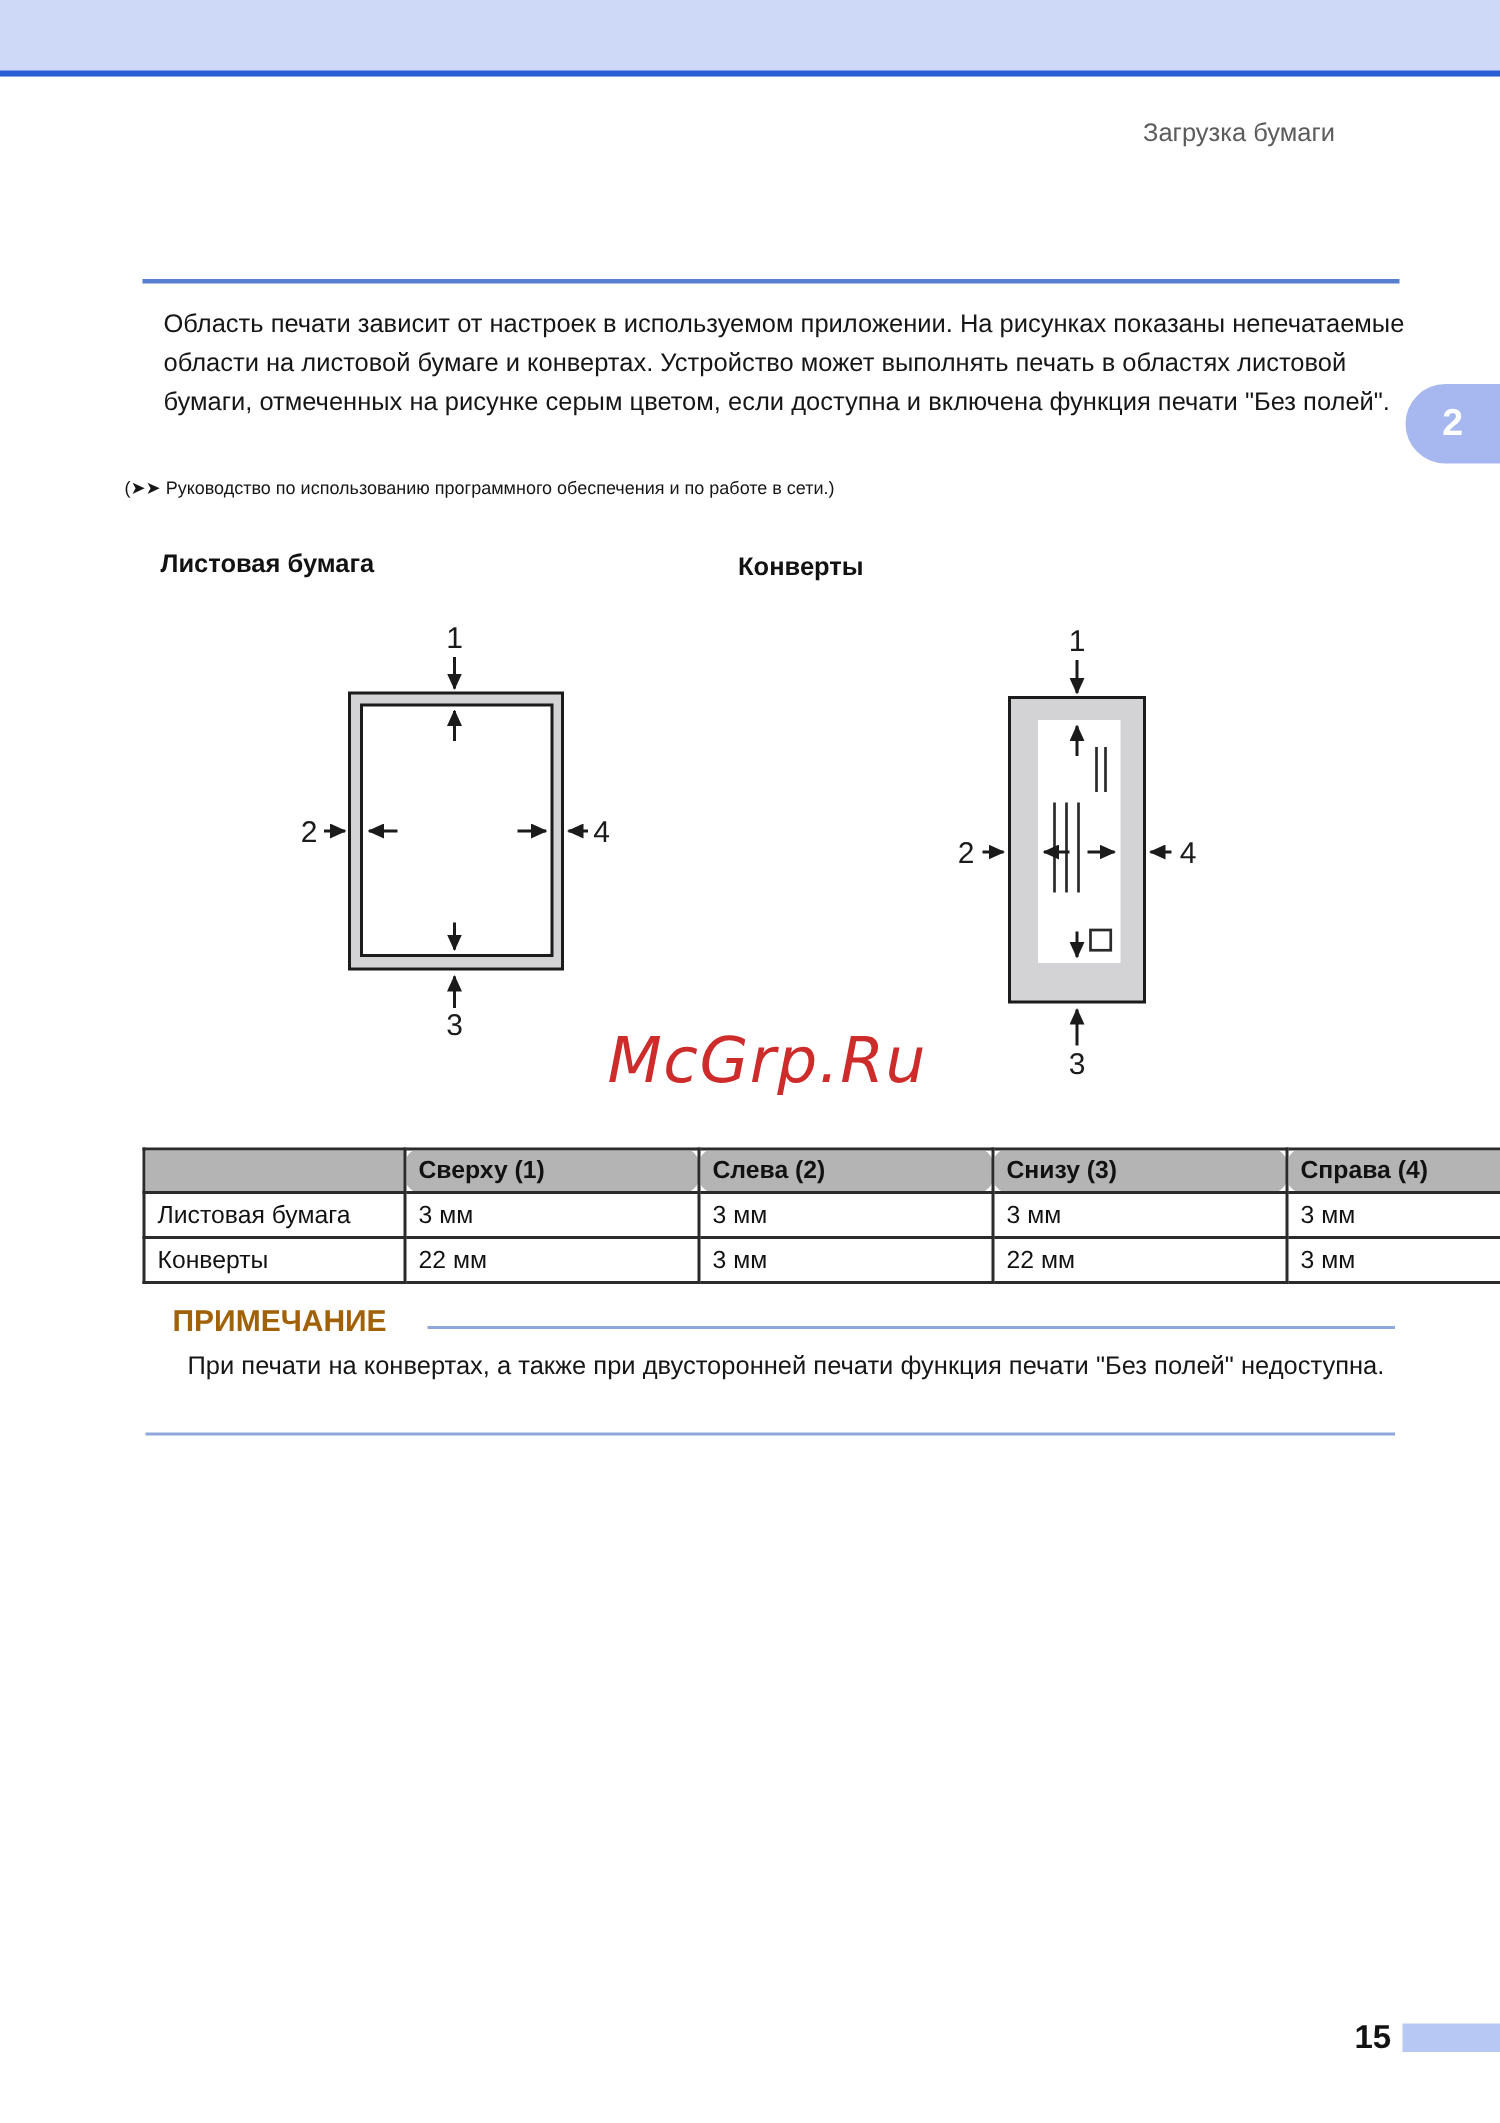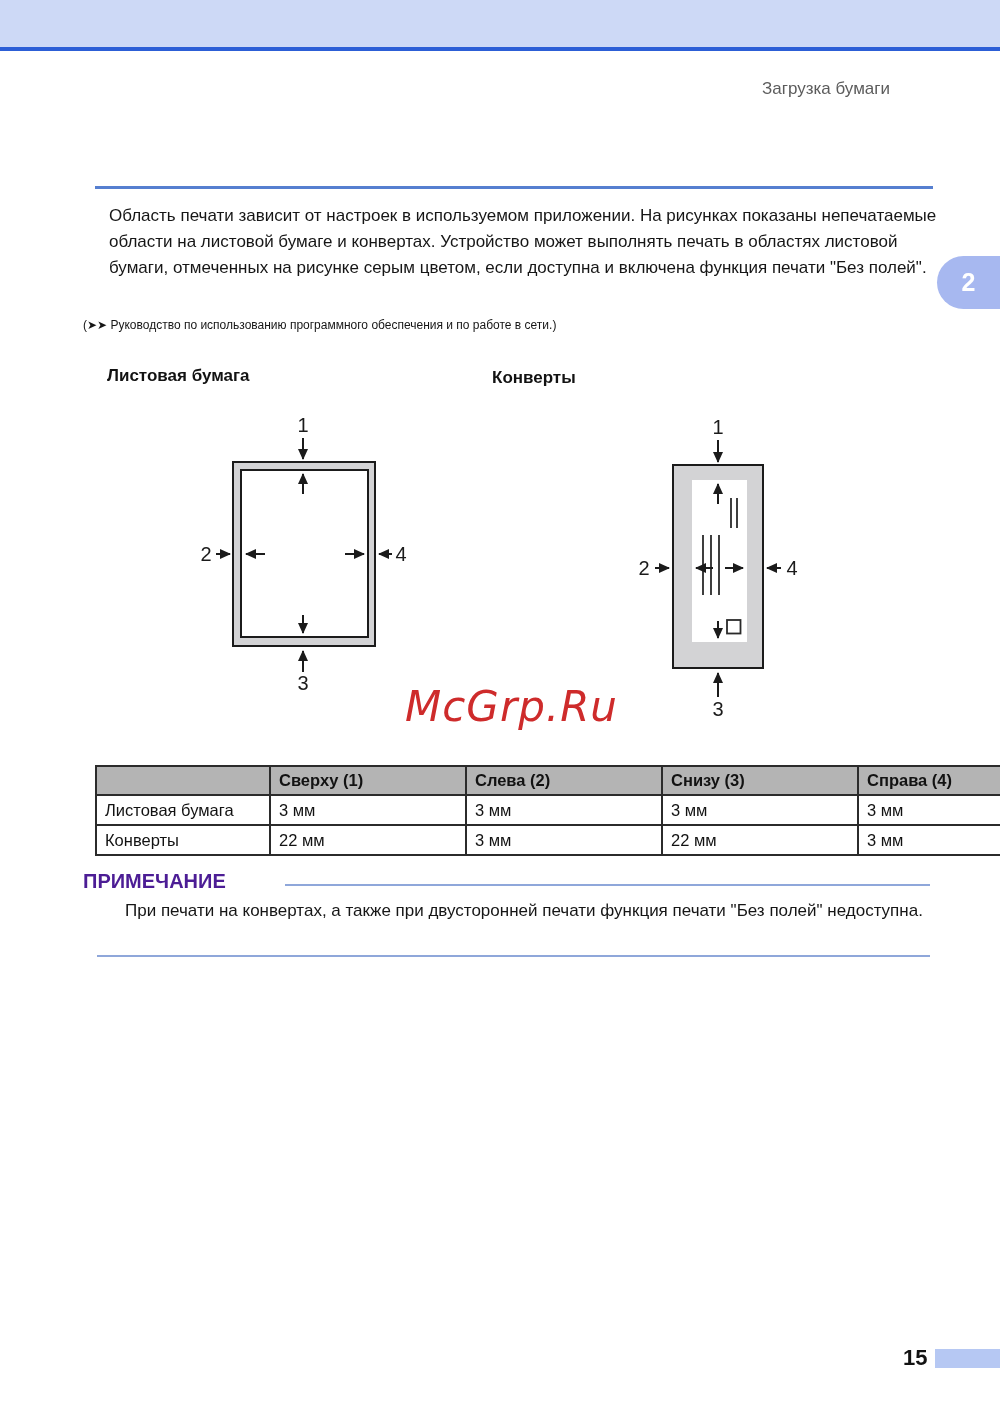--- a/index.html
+++ b/index.html
@@ -60,24 +60,24 @@
   }
   table.margins th, table.margins td {
     border:2px solid #2b2b2b; text-align:left; padding:3px 6px 3px 8px;
     overflow:hidden; white-space:nowrap;
   }
   table.margins th {
     background:#b4b4b4; font-weight:bold; height:29px;
   }
   table.margins td { background:#ffffff; height:30px; }
   .col-name { width:174px; }
-  .col-v { width:196px; }
+  .col-v { width:196px;border-radius:10px; }
   .note-heading {
-    position:absolute; left:83px; top:870px;
-    font-size:20px; font-weight:bold; color:#4c1d95;
+    position:absolute; left:115px; top:870px;
+    font-size:20px; font-weight:bold; color:#a16207;
   }
   .note-rule-top {
     position:absolute; left:285px; top:884px; width:645px; height:2px;
     background:#8fa7da;
   }
   .note-text {
     position:absolute; left:125px; top:898px; width:812px;
     font-size:17px; line-height:25px;
   }
   .note-rule-bottom {

